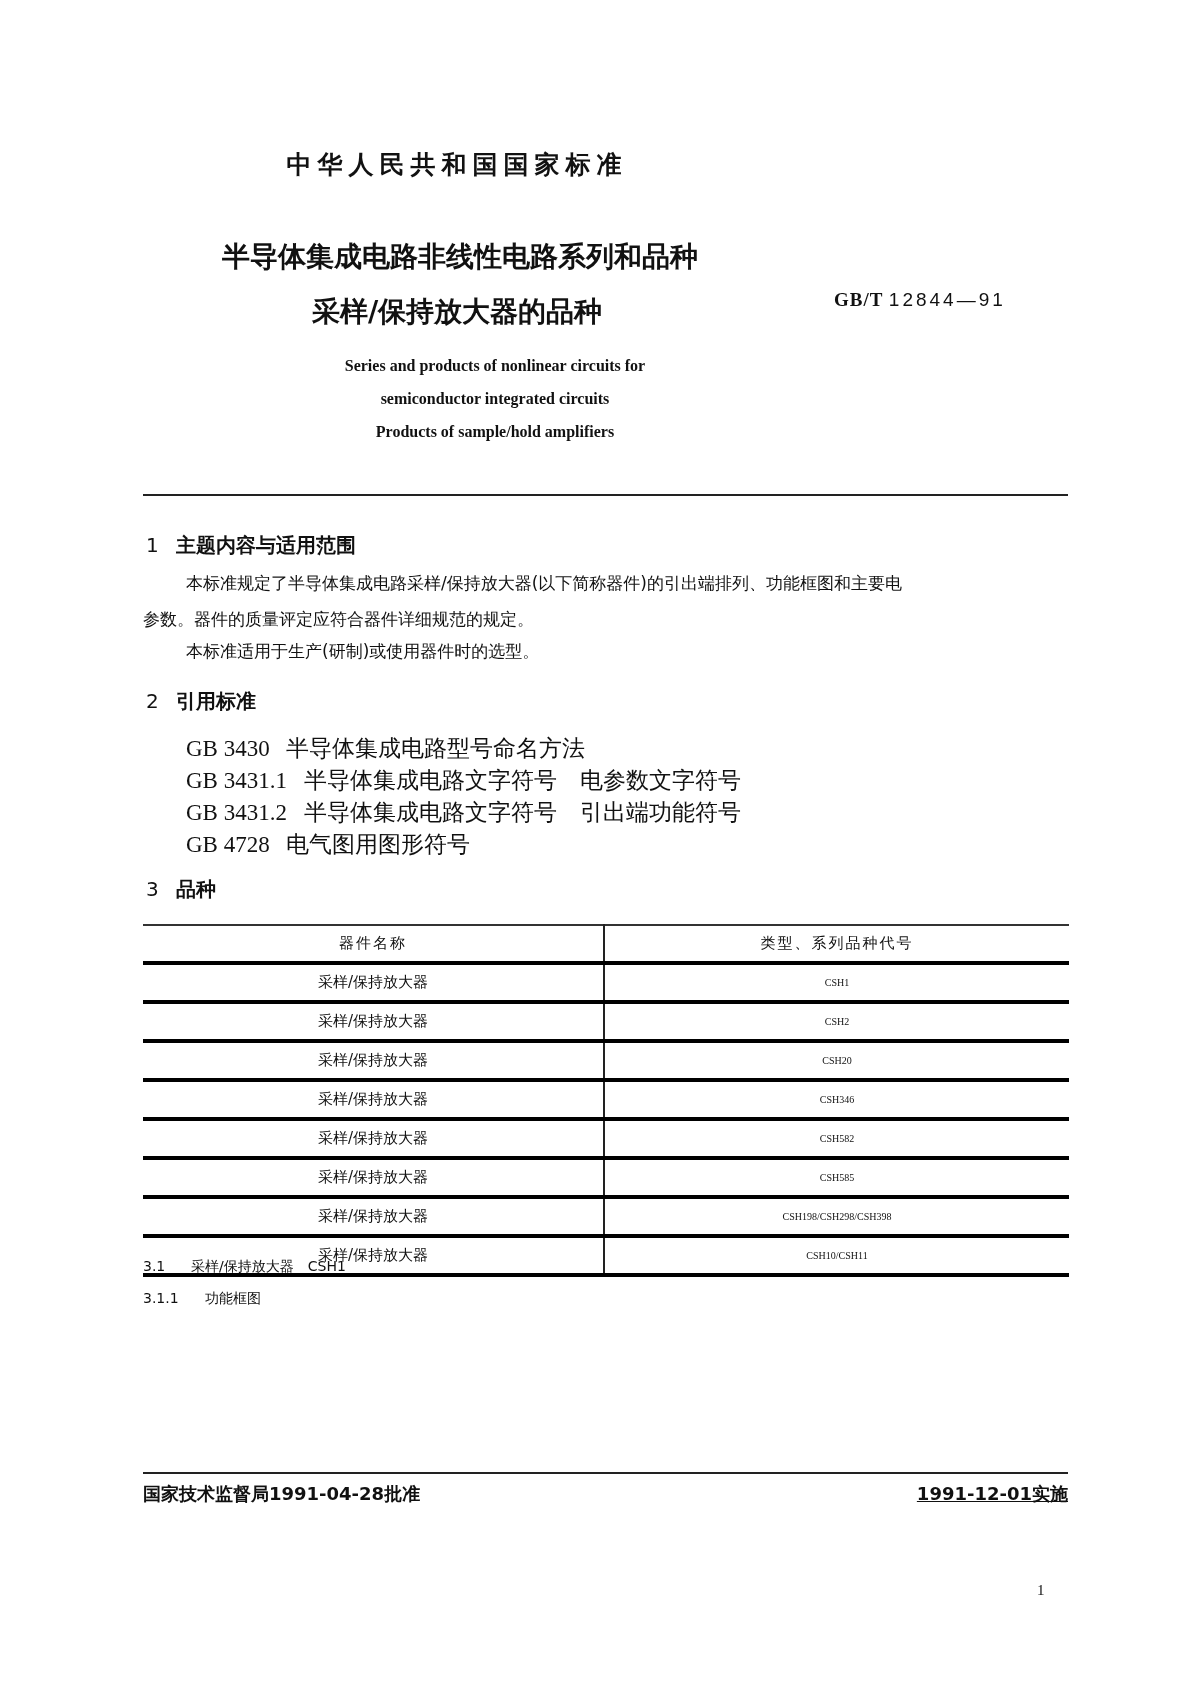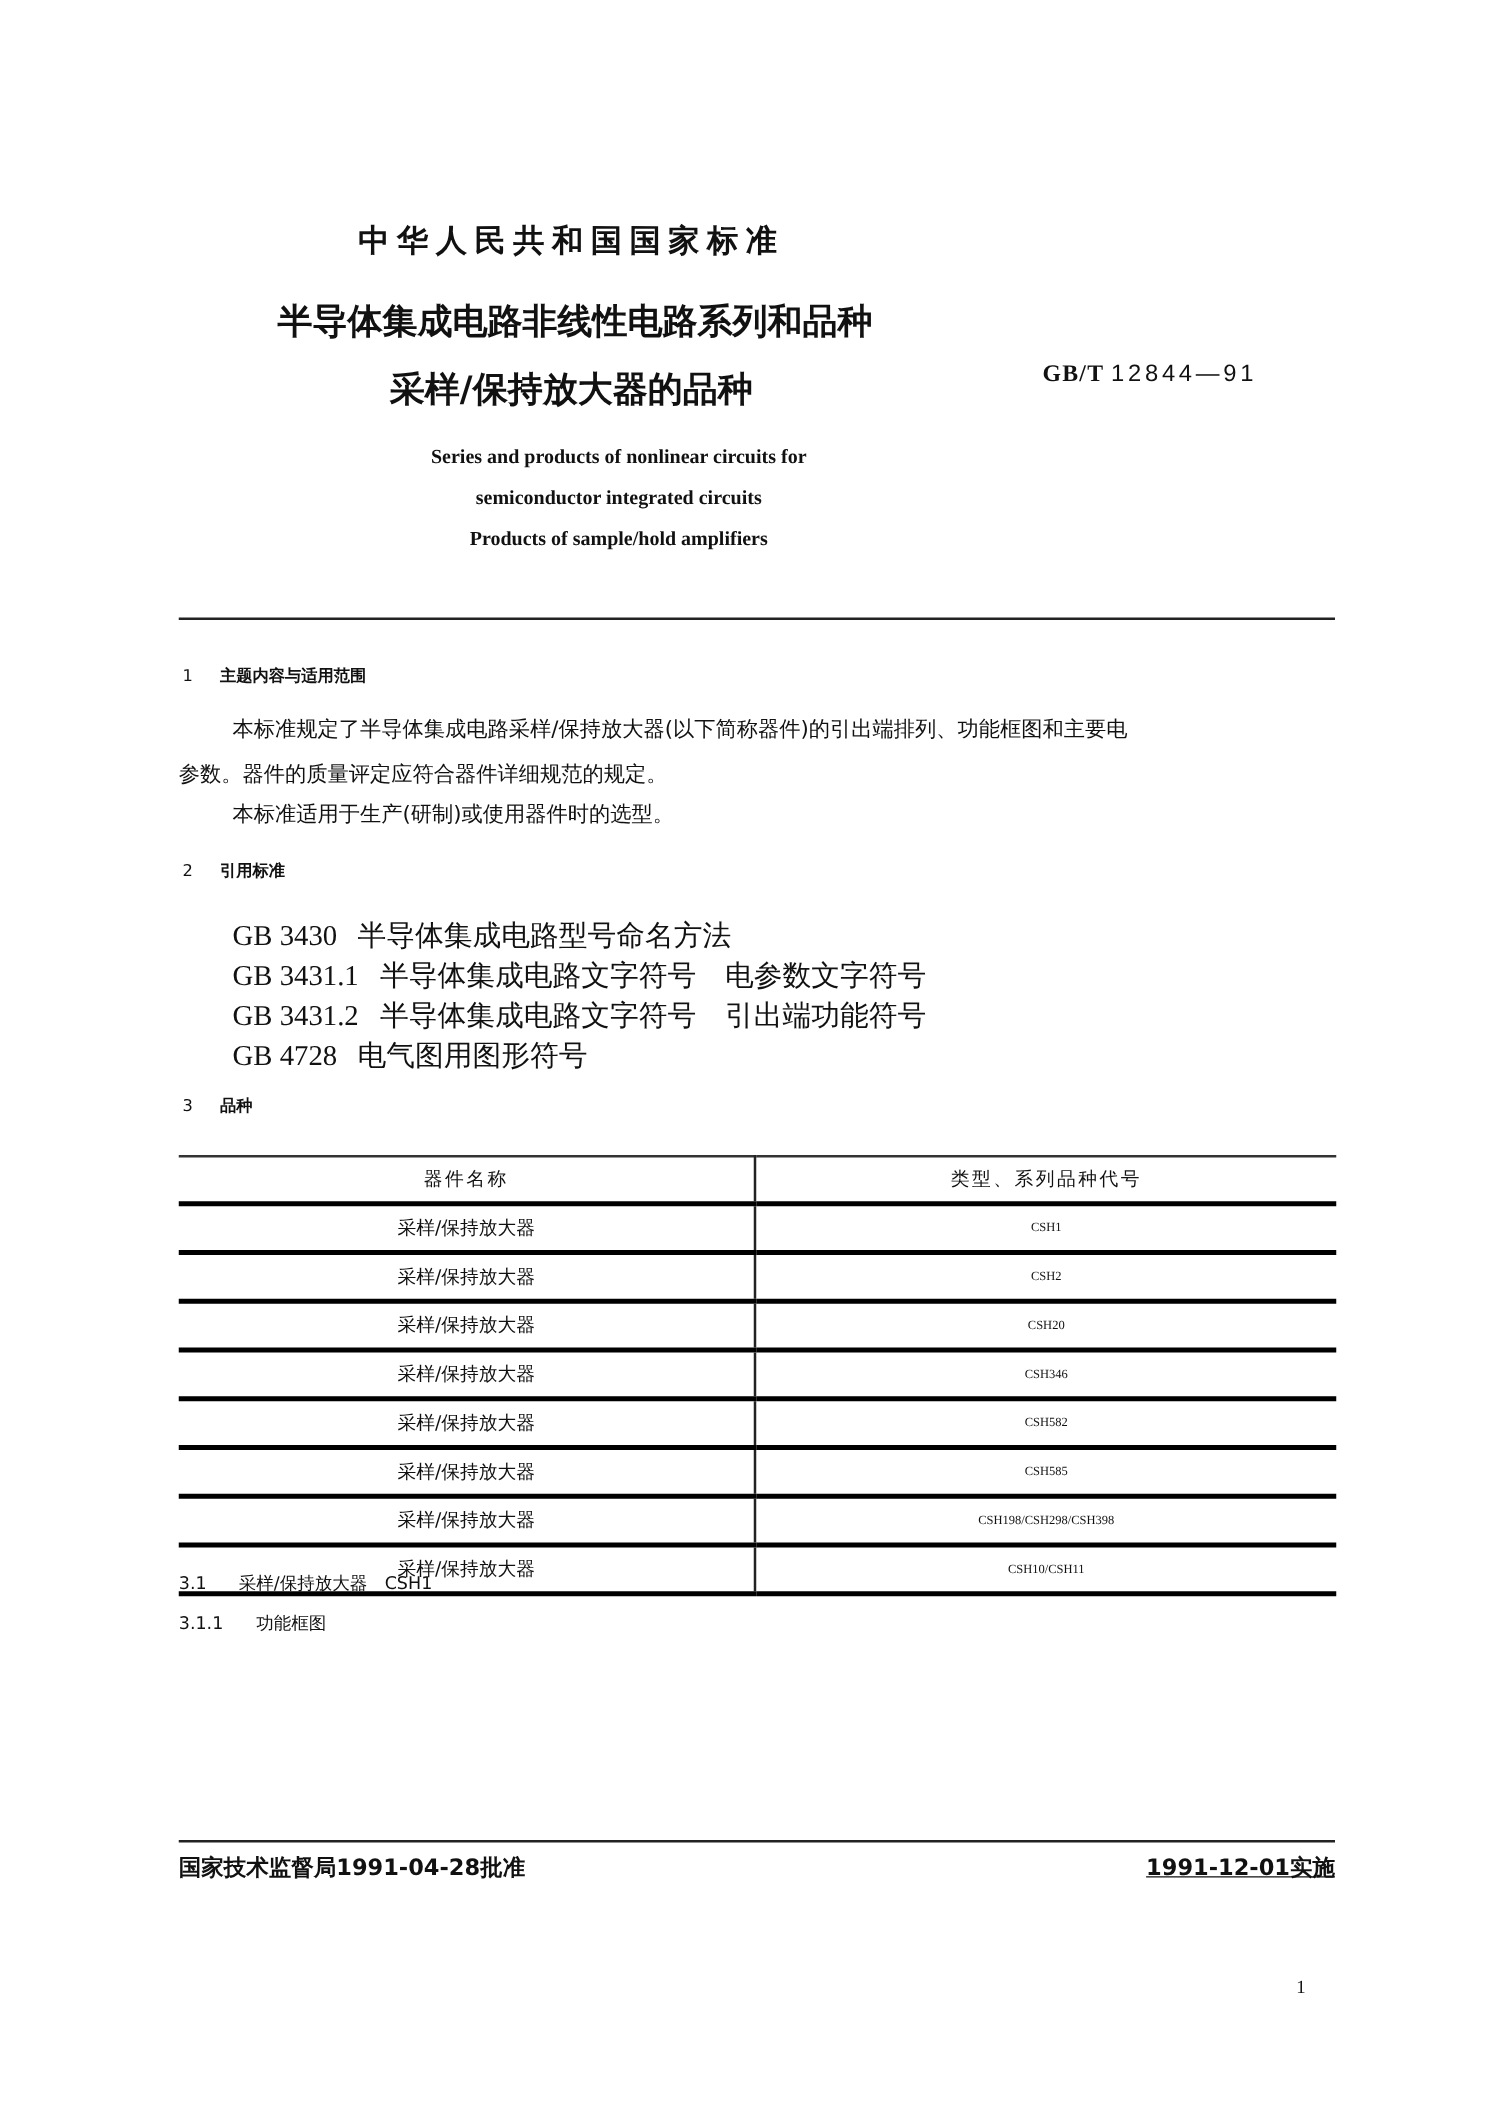--- a/index.html
+++ b/index.html
@@ -1,27 +1,27 @@
 <!DOCTYPE html>
 <html><head>
 <meta charset="utf-8">
 <style>
   html, body { margin: 0; padding: 0; background: #ffffff; }
   body { width: 1191px; height: 1684px; position: relative; overflow: hidden; color: #111111;
          font-family: "DejaVu Serif", "Liberation Serif", serif; }
   .abs { position: absolute; }
-  .national { left: 0; width: 914px; top: 176px; text-align: center; font-family: "DejaVu Sans", sans-serif;
+  .national { left: 0; width: 914px; top: 148px; text-align: center; font-family: "DejaVu Sans", sans-serif;
               font-weight: bold; font-size: 25px; letter-spacing: 6px; }
   .title1 { left: 222px; top: 238px; font-family: "DejaVu Sans", sans-serif; font-weight: bold; font-size: 28px; letter-spacing: 0px; }
   .title2 { left: 0; width: 914px; text-align: center; top: 293px; font-family: "DejaVu Sans", sans-serif; font-weight: bold; font-size: 28px; }
   .stdno { left: 834px; top: 289px; font-size: 19px; font-family: "Liberation Serif", serif; font-weight: bold; letter-spacing: 1px; text-align: right; }
   .stdno .num { font-family: "Liberation Sans", sans-serif; font-weight: normal; letter-spacing: 3px; }
   .en { left: 0; width: 990px; text-align: center; font-family: "Liberation Serif", serif; font-weight: bold; font-size: 16px; }
   .rule { left: 143px; width: 925px; height: 2px; background: #222; }
-  .h { left: 146px; font-family: "DejaVu Sans", sans-serif; font-weight: bold; font-size: 13px; }
+  .h { left: 146px; font-family: "DejaVu Sans", sans-serif; font-weight: bold; font-size: 20px; }
   .h .n { display: inline-block; width: 30px; font-weight: normal; }
   .p { font-family: "DejaVu Sans", sans-serif; font-size: 17px; }
   .ref { left: 186px; font-size: 23px; font-family: "DejaVu Sans", sans-serif; }
   .ref .code { font-family: "Liberation Serif", serif; display: inline-block; }
   table.products { position: absolute; left: 143px; top: 924px; width: 926px; border-collapse: collapse;
                    font-family: "DejaVu Sans", sans-serif; font-size: 15px; }
   table.products td, table.products th { height: 35px; padding: 0; text-align: center; font-weight: normal;
                    border-top: 2px solid #333; border-bottom: 4px solid #000000; }
   table.products td.c1, table.products th.c1 { width: 460px; border-right: 2px solid #222; }
   table.products th { letter-spacing: 2px; }

